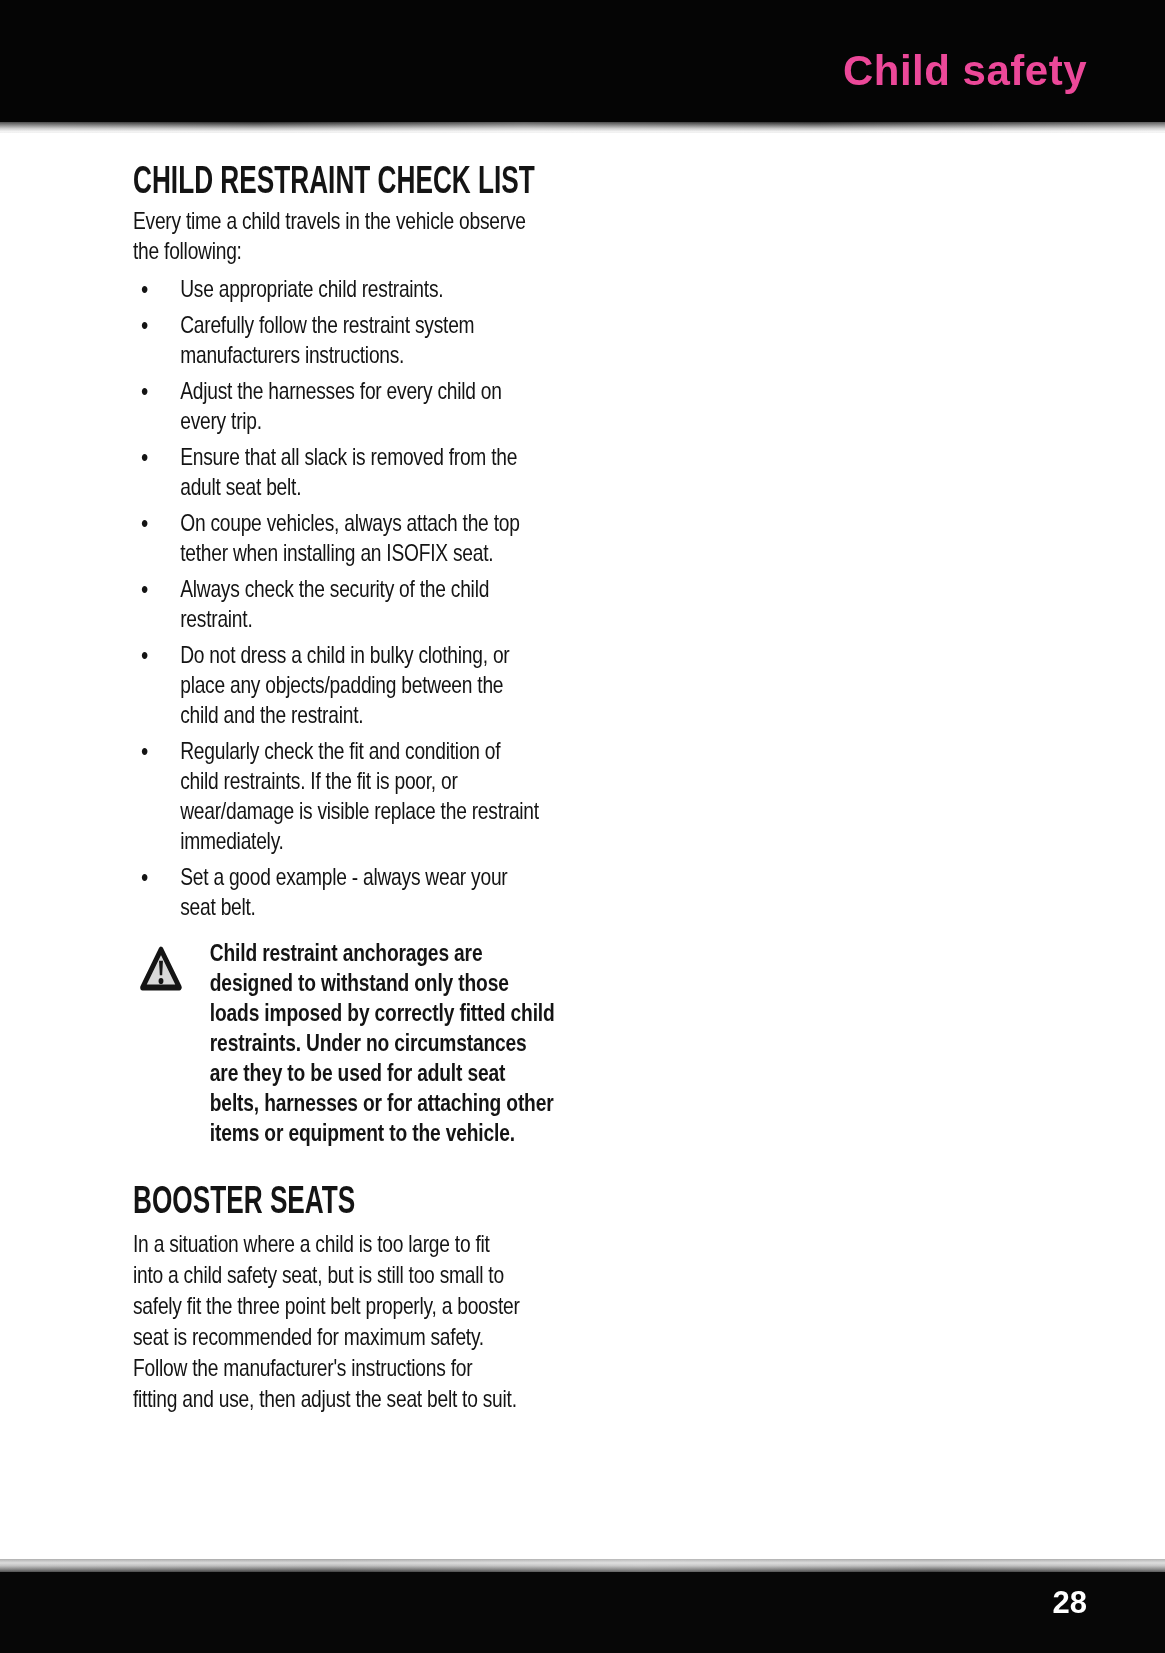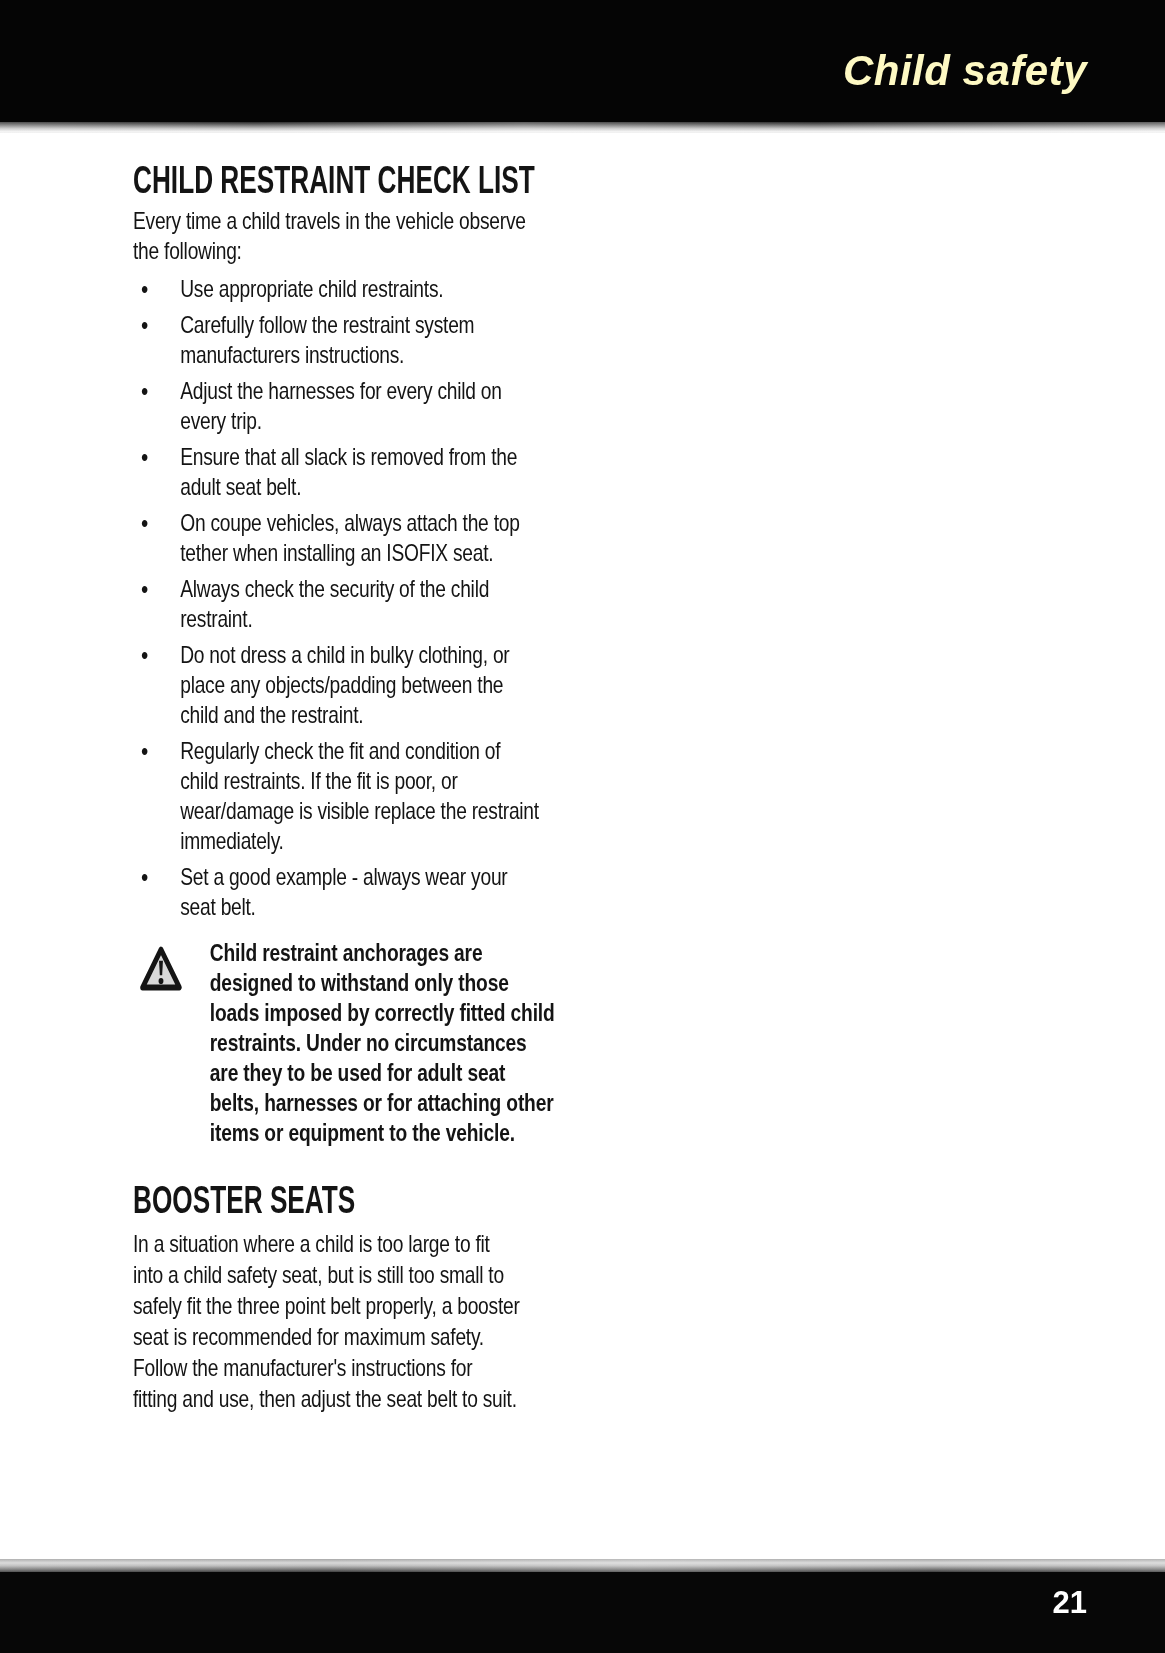--- a/index.html
+++ b/index.html
@@ -9,22 +9,22 @@
     font-family:"Liberation Sans", sans-serif; color:#141414;
   }
 
   
   .header {
     position:absolute; top:0; left:0; width:100%; height:122px;
     background:#050505;
   }
   .header-title {
     position:absolute; top:50px; right:78px;
-    font-size:42px; line-height:42px; font-weight:bold; color:#fef9c3;
-    letter-spacing:0.5px; white-space:nowrap;font-style:italic;
+    font-size:42px; line-height:42px; font-weight:bold; color:#ec4899;
+    letter-spacing:0.5px; white-space:nowrap;
   }
   .header-gradient-bar {
     position:absolute; top:122px; left:0; width:100%; height:11px;
     background:
       linear-gradient(90deg, rgba(255,255,255,0.18) 0%, rgba(255,255,255,0) 22%, rgba(255,255,255,0.22) 45%, rgba(255,255,255,0) 70%, rgba(255,255,255,0.25) 100%),
       linear-gradient(180deg, #2a2a2a 0%, #7d7d7d 32%, #c6c6c6 60%, #f4f4f4 88%, #ececec 100%);
   }
 
   
   .content {
@@ -170,16 +170,16 @@
 into a child safety seat, but is still too small to
 safely fit the three point belt properly, a booster
 seat is recommended for maximum safety.
 Follow the manufacturer's instructions for
 fitting and use, then adjust the seat belt to suit.</p>
 
   </div>
 
   <div class="footer-gradient-bar"></div>
   <div class="footer">
-    <div class="page-number">21</div>
+    <div class="page-number">28</div>
   </div>
 
 </div>
 
 </body></html>

